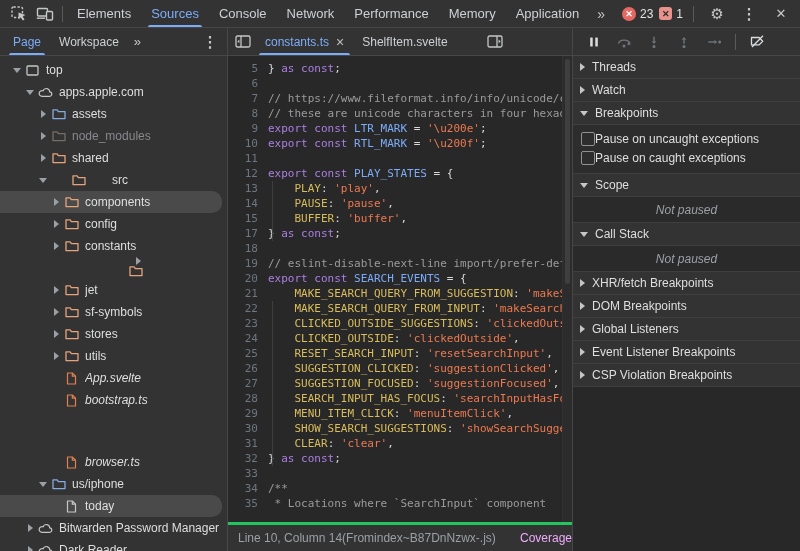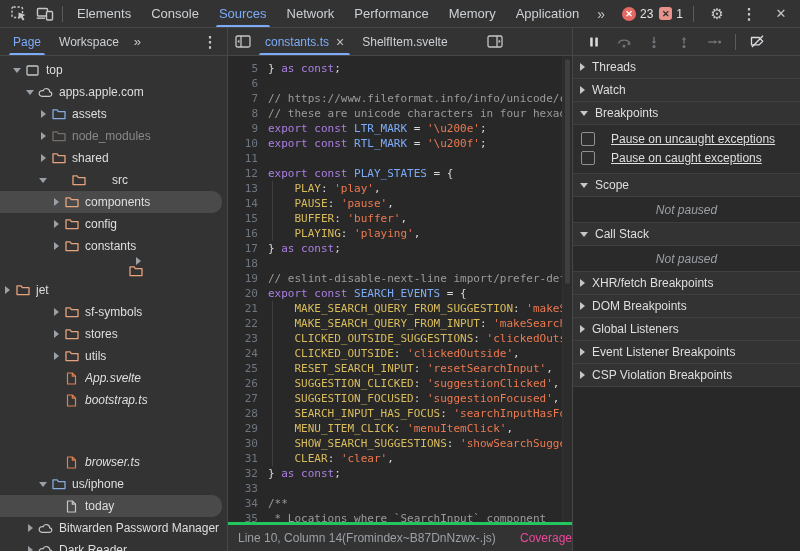--- a/index.html
+++ b/index.html
@@ -61,34 +61,34 @@
   .ln{width:30px;flex:none;text-align:right;padding-right:10px;color:#6E7681;}
   .lt{white-space:pre;flex:1;overflow:hidden;}
   .tok-p{color:#D7D9DB}.tok-k{color:#AC7FE4}.tok-d{color:#7CACF8}
   .tok-y{color:#D9BC5C}.tok-s{color:#ED7950}.tok-c{color:#9B9B9B}
   .guide{position:absolute;width:1px;background:#3E3E3E;left:44px;}
   .vscroll{position:absolute;top:0;right:0;bottom:0;width:9px;background:#2C2C2C;border-left:1px solid #313131;}
   .vthumb{position:absolute;top:3px;right:2px;width:5px;height:225px;background:#3F3F3F;border-radius:3px;}
   .status-bar{height:26px;flex:none;background:#333333;border-top:3px solid #22c55e;
        display:flex;align-items:center;color:#9AA0A6;padding-left:10px;position:relative;overflow:hidden;white-space:nowrap;}
   .status-link{color:#9AA0A6;}
-  .coverage-link{position:absolute;left:292px;color:#ec4899;}
+  .coverage-link{position:absolute;left:292px;color:#f0abfc;}
   
   .right-panel{width:227px;flex:none;background:#282828;border-left:1px solid #474747;
        display:flex;flex-direction:column;min-height:0;}
   .debug-toolbar{height:27px;flex:none;background:#333333;border-bottom:1px solid #474747;
        display:flex;align-items:center;padding:0 8px;gap:4px;}
   .dbg-btn{width:26px;height:24px;display:flex;align-items:center;justify-content:center;flex:none;}
   .section-header{height:22px;display:flex;align-items:center;gap:7px;padding-left:7px;
        background:#333333;border-top:1px solid #3F3F3F;}
   .section-header.first{border-top:none;}
   .sec-tri-r{width:0;height:0;border-left:5px solid #C4C7C5;border-top:4px solid transparent;border-bottom:4px solid transparent;}
   .sec-tri-d{width:0;height:0;border-top:5px solid #C4C7C5;border-left:4px solid transparent;border-right:4px solid transparent;}
   .bp-content{background:#2D2D2D;border-top:1px solid #3F3F3F;padding:4px 0 6px;}
-  .cb-row{height:19px;display:flex;align-items:center;gap:16px;padding-left:8px;text-decoration:underline;}
+  .cb-row{height:19px;display:flex;align-items:center;gap:0;padding-left:8px;}
   .cb{width:12px;height:12px;border:1px solid #8E918F;border-radius:2px;background:#2D2D2D;flex:none;}
   .not-paused{height:25px;background:#2A2A2A;border-top:1px solid #3F3F3F;display:flex;
        align-items:center;justify-content:center;color:#9AA0A6;font-style:italic;}
   .sections-end{border-top:1px solid #3F3F3F;flex:1;background:#282828;}
 </style>
 </head>
 <body>
 
 <div id="app">
 
@@ -102,22 +102,22 @@
     <div class="icon-btn">
       <svg width="18" height="14" viewBox="0 0 18 14" fill="none">
           <rect x="1.5" y="1.5" width="10" height="7.5" rx="1" stroke="#C4C7C5" stroke-width="1.4"></rect>
           <path d="M0.8 11.2 H9" stroke="#C4C7C5" stroke-width="1.4"></path>
           <rect x="10.5" y="4.5" width="6" height="8.5" rx="1" fill="#333333" stroke="#C4C7C5" stroke-width="1.4"></rect>
         </svg>
     </div>
     <div class="vsep"></div>
     <div class="top-tabs" id="top-tabs">
         <div class="top-tab">Elements</div>
+        <div class="top-tab selected">Sources</div>
         <div class="top-tab">Console</div>
-        <div class="top-tab selected">Sources</div>
         <div class="top-tab">Network</div>
         <div class="top-tab">Performance</div>
         <div class="top-tab">Memory</div>
         <div class="top-tab">Application</div>
       </div>
     <div class="overflow-chevron">»</div>
     <div class="badges">
       <div class="row" style="gap:4px">
         <span class="err-circle">✕</span>
         <span class="badge-num">23</span>
@@ -248,21 +248,21 @@
             <span class="tw">
               <span class="tri-r"></span>
             </span>
             <span class="ticon c-orange">
               <svg width="14" height="12" viewBox="0 0 14 12" fill="none" stroke="currentColor" stroke-width="1.3" stroke-linejoin="round">
                 <path d="M1 10.6 V1.9 h4.1 l1.3 1.8 h6.6 v6.9 Z"></path>
               </svg>
             </span>
             <span class="tree-label">context</span>
           </div>
-          <div class="tree-row" style="">
+          <div class="tree-row" style="padding-left: 49px;">
             <span class="tw">
               <span class="tri-r"></span>
             </span>
             <span class="ticon c-orange">
               <svg width="14" height="12" viewBox="0 0 14 12" fill="none" stroke="currentColor" stroke-width="1.3" stroke-linejoin="round">
                 <path d="M1 10.6 V1.9 h4.1 l1.3 1.8 h6.6 v6.9 Z"></path>
               </svg>
             </span>
             <span class="tree-label">jet</span>
           </div>
@@ -452,24 +452,20 @@
             <span class="ln">13</span>
             <span class="lt"><span class="tok-p">    </span><span class="tok-y">PLAY</span><span class="tok-p">: </span><span class="tok-s">'play'</span><span class="tok-p">,</span></span>
           </div>
           <div class="code-line">
             <span class="ln">14</span>
             <span class="lt"><span class="tok-p">    </span><span class="tok-y">PAUSE</span><span class="tok-p">: </span><span class="tok-s">'pause'</span><span class="tok-p">,</span></span>
           </div>
           <div class="code-line">
             <span class="ln">15</span>
             <span class="lt"><span class="tok-p">    </span><span class="tok-y">BUFFER</span><span class="tok-p">: </span><span class="tok-s">'buffer'</span><span class="tok-p">,</span></span>
-          </div>
-          <div class="code-line">
-            <span class="ln">16</span>
-            <span class="lt"><span class="tok-p">    </span><span class="tok-y">PLAYING</span><span class="tok-p">: </span><span class="tok-s">'playing'</span><span class="tok-p">,</span></span>
           </div>
           <div class="code-line">
             <span class="ln">17</span>
             <span class="lt"><span class="tok-p">} </span><span class="tok-k">as const</span><span class="tok-p">;</span></span>
           </div>
           <div class="code-line">
             <span class="ln">18</span>
             <span class="lt"></span>
           </div>
           <div class="code-line">

